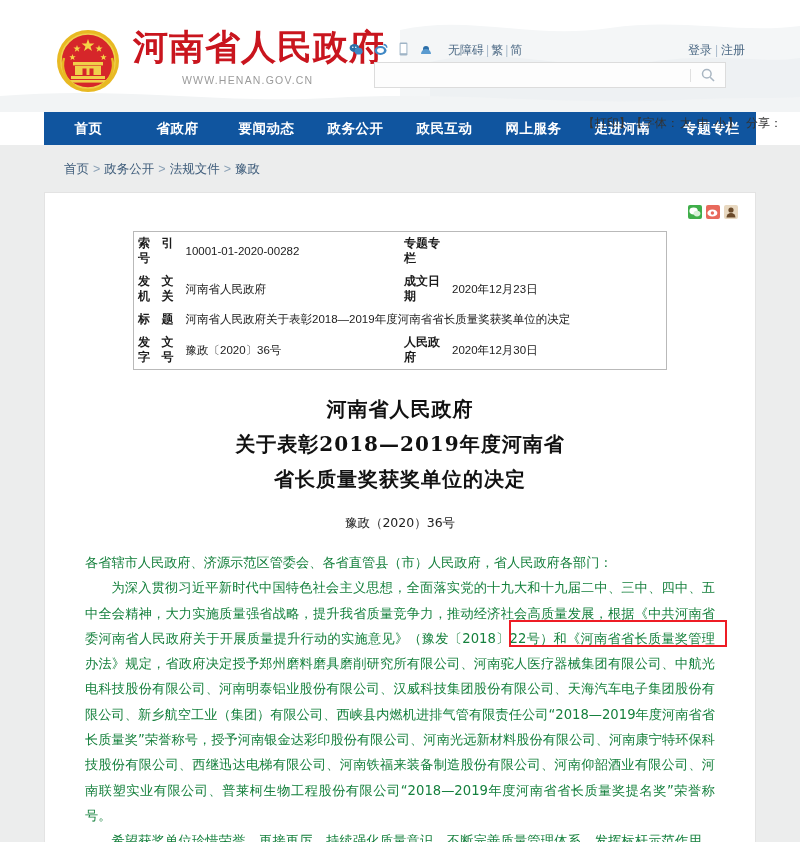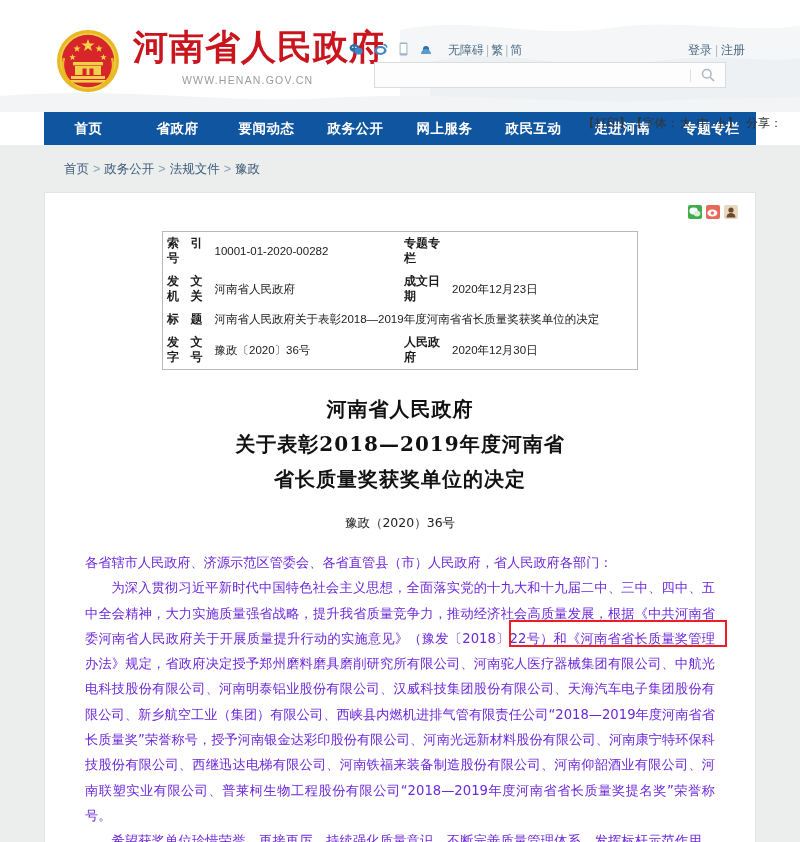--- a/index.html
+++ b/index.html
@@ -138,21 +138,21 @@
   }
   .share-ico {
     width: 14px; height: 14px; border-radius: 2px;
     display: inline-block; cursor: pointer;
     position: relative;
   }
 
   
   .meta {
     margin: 34px auto 0 auto;
-    width: 476px;
+    width: 534px;
     border: 1px solid #b9b9b9;
     border-collapse: collapse;
     font-size: 11.5px;
     color: #1a1a1a;
     table-layout: fixed;
   }
   .meta td { padding: 4px 2px; vertical-align: middle; line-height: 1.25; }
   .meta .lbl {
     width: 44px;
     font-weight: bold;
@@ -187,21 +187,21 @@
 
   
   .body-wrap {
     margin: 18px auto 0 auto;
     width: 630px;
     position: relative;
   }
   .para {
     font-size: 13.2px;
     line-height: 25.3px;
-    color: #6d28d9;
+    color: #15803d;
     text-align: justify;
     text-justify: inter-ideograph;
     font-family: "DejaVu Sans", "Liberation Sans", sans-serif;
     margin: 0;
   }
   .para.indent { text-indent: 2em; }
 
   .highlight-box {
     position: absolute;
     border: 2px solid #ee1c25;
@@ -299,22 +299,22 @@
     </button>
   </div>
 </div>
 
 <div class="nav-outer">
   <div class="nav">
     <a class="nav-item">首页</a>
     <a class="nav-item">省政府</a>
     <a class="nav-item">要闻动态</a>
     <a class="nav-item">政务公开</a>
+    <a class="nav-item">政民互动</a>
     <a class="nav-item">网上服务</a>
-    <a class="nav-item">政民互动</a>
     <a class="nav-item">走进河南</a>
     <a class="nav-item">专题专栏</a>
   </div>
 </div>
 
 <div class="crumb-row">
   <div class="crumb">
     <a>首页</a><span class="arrow">&gt;</span><a>政务公开</a><span class="arrow">&gt;</span><a>法规文件</a><span class="arrow">&gt;</span><a>豫政</a>
   </div>
 

